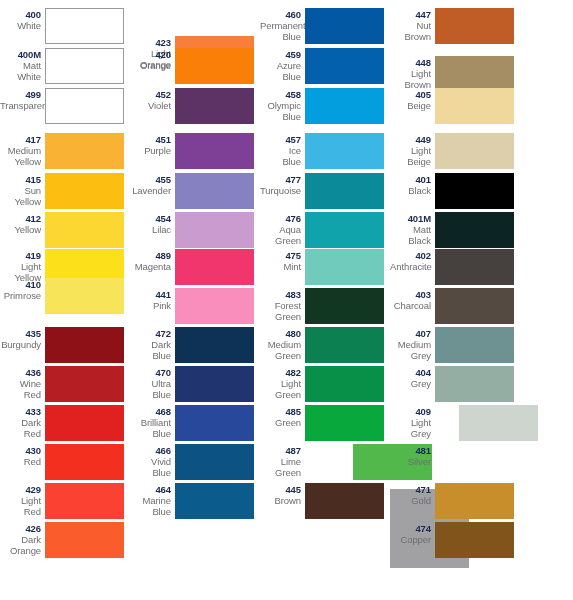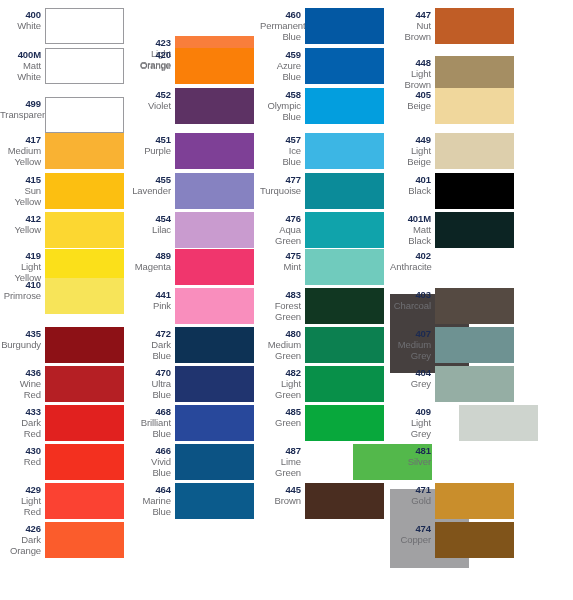--- a/index.html
+++ b/index.html
@@ -93,21 +93,21 @@
         <div class="swatch-chip bordered" style="background: rgb(255, 255, 255);"></div>
       </div>
       <div class="swatch-row" style="top: 48px;">
         <div class="swatch-label">
           <span class="swatch-code">400M</span>
           <span class="swatch-name">Matt
 White</span>
         </div>
         <div class="swatch-chip bordered" style="background: rgb(255, 255, 255);"></div>
       </div>
-      <div class="swatch-row" style="top: 97px;">
+      <div class="swatch-row" style="top: 88px;">
         <div class="swatch-label">
           <span class="swatch-code">499</span>
           <span class="swatch-name">Transparent</span>
         </div>
         <div class="swatch-chip bordered" style="background: rgb(255, 255, 255);"></div>
       </div>
       <div class="swatch-row" style="top: 133px;">
         <div class="swatch-label">
           <span class="swatch-code">417</span>
           <span class="swatch-name">Medium
@@ -433,21 +433,21 @@
         <div class="swatch-chip" style="background: rgb(0, 0, 0);"></div>
       </div>
       <div class="swatch-row" style="top: 212px;">
         <div class="swatch-label">
           <span class="swatch-code">401M</span>
           <span class="swatch-name">Matt
 Black</span>
         </div>
         <div class="swatch-chip" style="background: rgb(12, 36, 35);"></div>
       </div>
-      <div class="swatch-row" style="top: 249px; flex-direction: column;">
+      <div class="swatch-row" style="top: 249px;">
         <div class="swatch-label">
           <span class="swatch-code">402</span>
           <span class="swatch-name">Anthracite</span>
         </div>
         <div class="swatch-chip" style="background: rgb(70, 64, 63);"></div>
       </div>
       <div class="swatch-row" style="top: 288px;">
         <div class="swatch-label">
           <span class="swatch-code">403</span>
           <span class="swatch-name">Charcoal</span>

